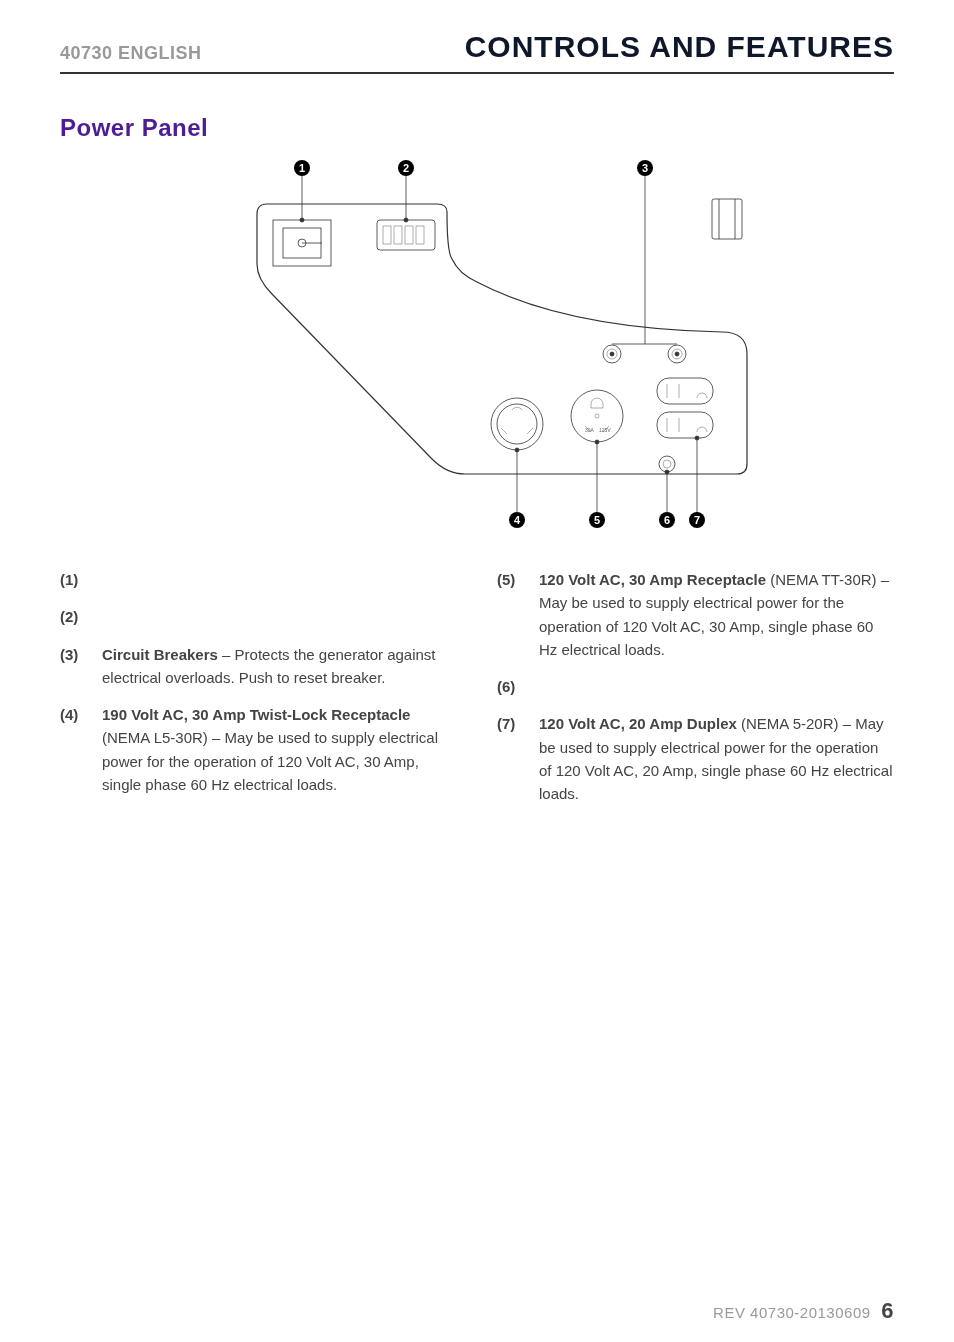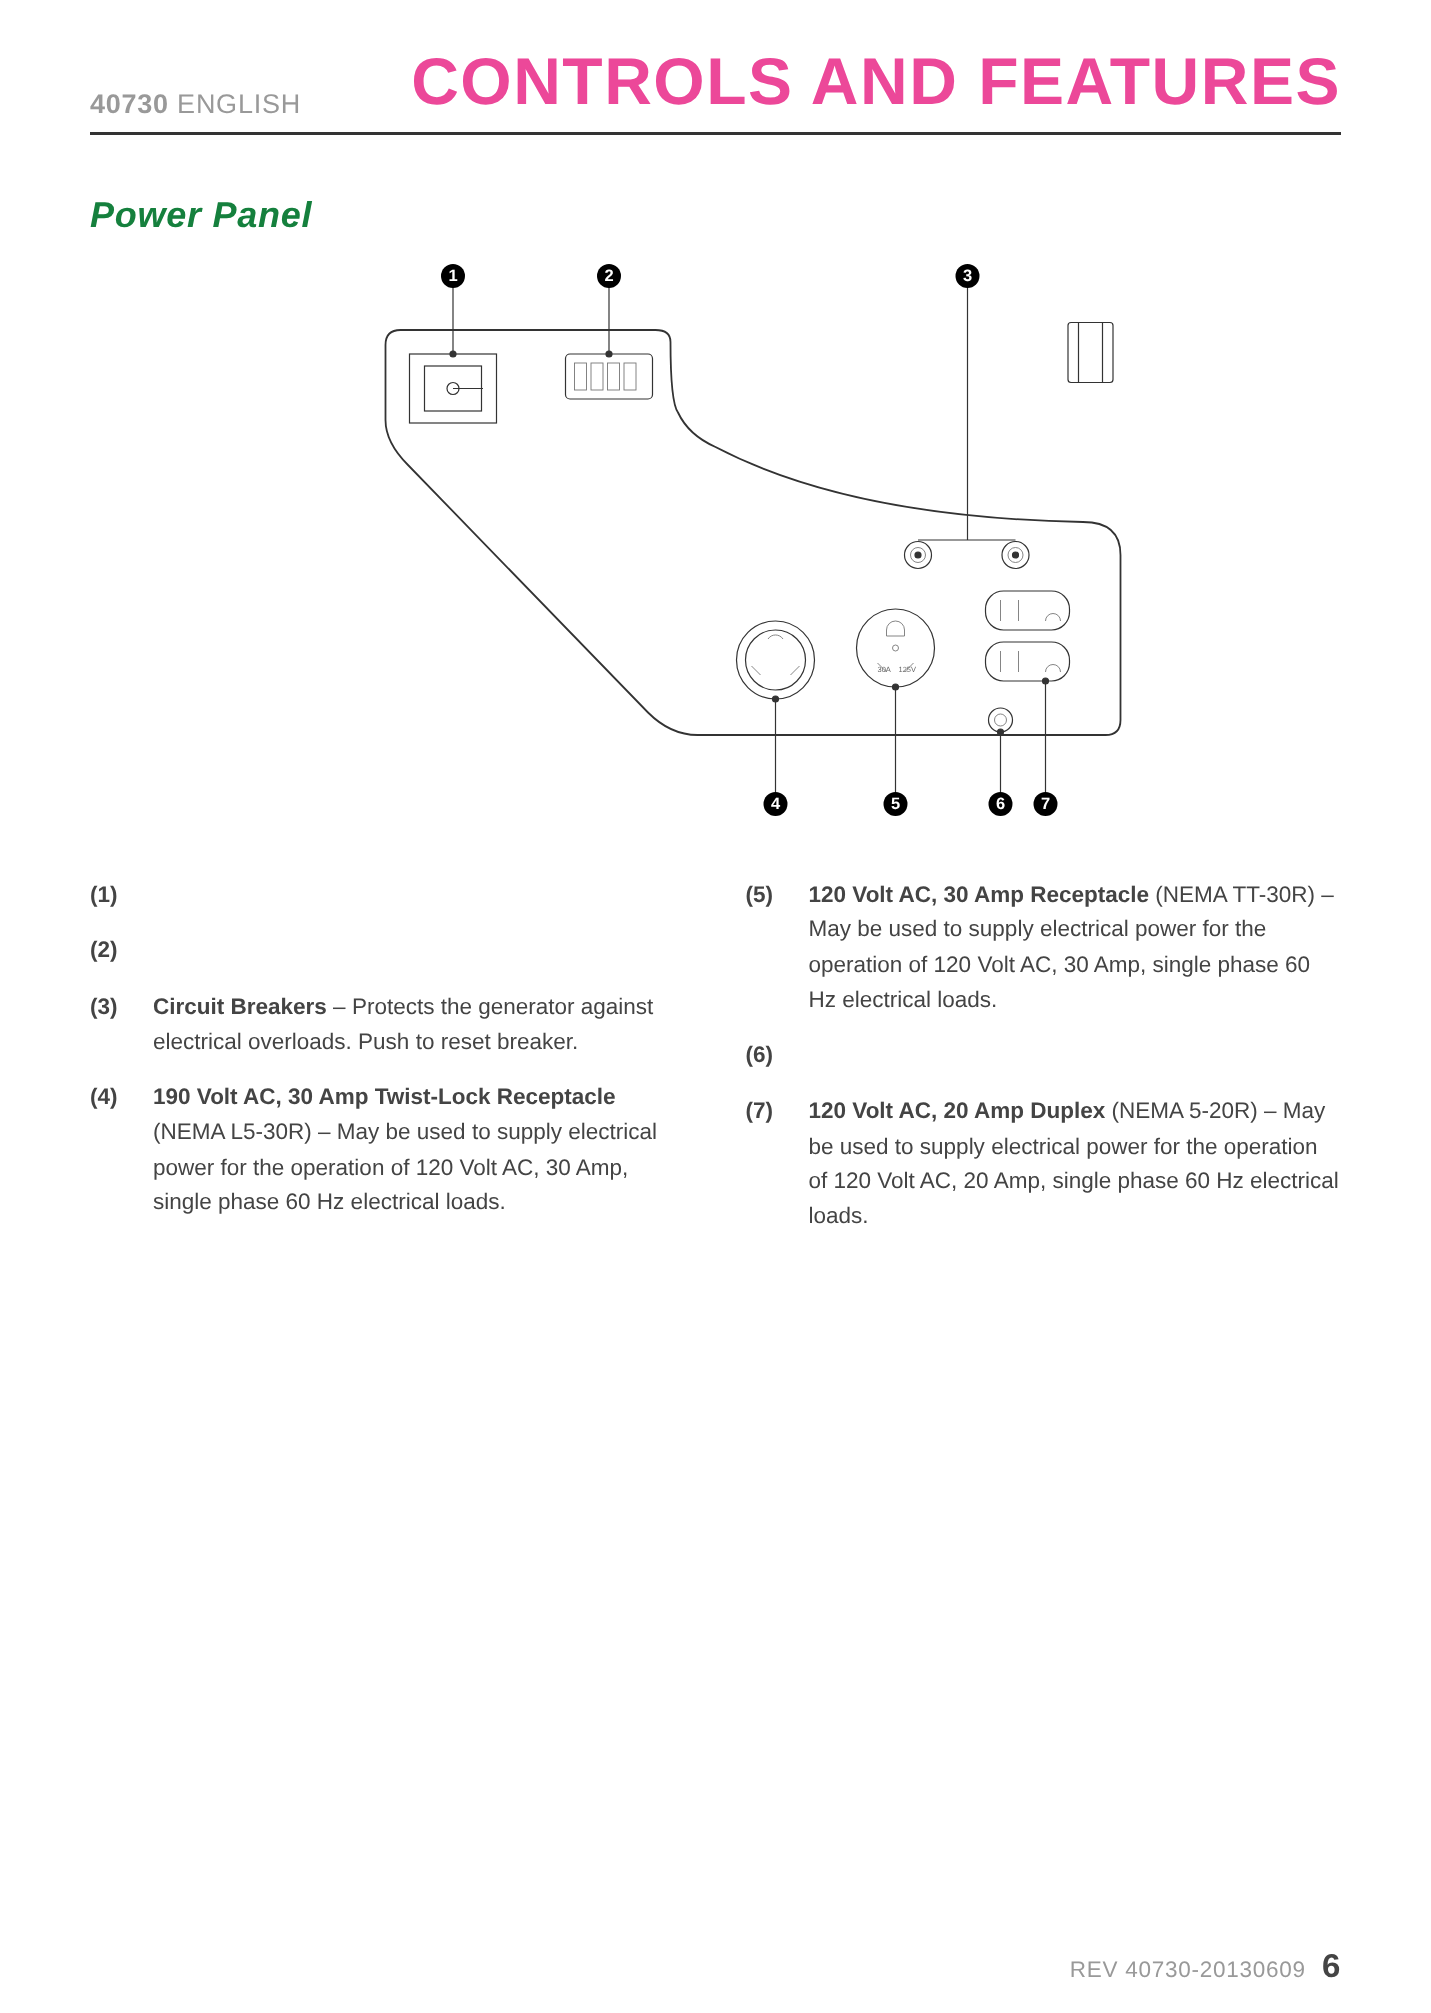--- a/index.html
+++ b/index.html
@@ -27,37 +27,36 @@
     border-bottom: 2px solid #333;
     padding-bottom: 8px;
   }
   .doc-code {
     font-family: "Arial Narrow", Arial, sans-serif;
     font-size: 18px;
     color: #999;
     letter-spacing: 0.5px;
   }
   .doc-code .num { font-weight: bold; }
-  .doc-code .lang { font-weight: normal; }
+  .doc-code .lang { font-weight: bold; }
   .page-title {
     font-family: "Arial Narrow", Arial, sans-serif;
-    font-size: 44px;
+    font-size: 30px;
     font-weight: bold;
     letter-spacing: 1px;
-    color: #ec4899;
+    color: #0f172a;
   }
   .subheading {
     font-family: "Arial Narrow", Arial, sans-serif;
     font-size: 24px;
     font-weight: bold;
-    color: #15803d;
+    color: #4c1d95;
     margin-top: 40px;
     margin-bottom: 12px;
     letter-spacing: 0.5px;
-    font-style: italic;
   }
   .diagram-wrap {
     text-align: center;
     margin: 0 auto;
   }
   .cols {
     display: flex;
     gap: 40px;
     margin-top: 30px;
     font-size: 15px;

